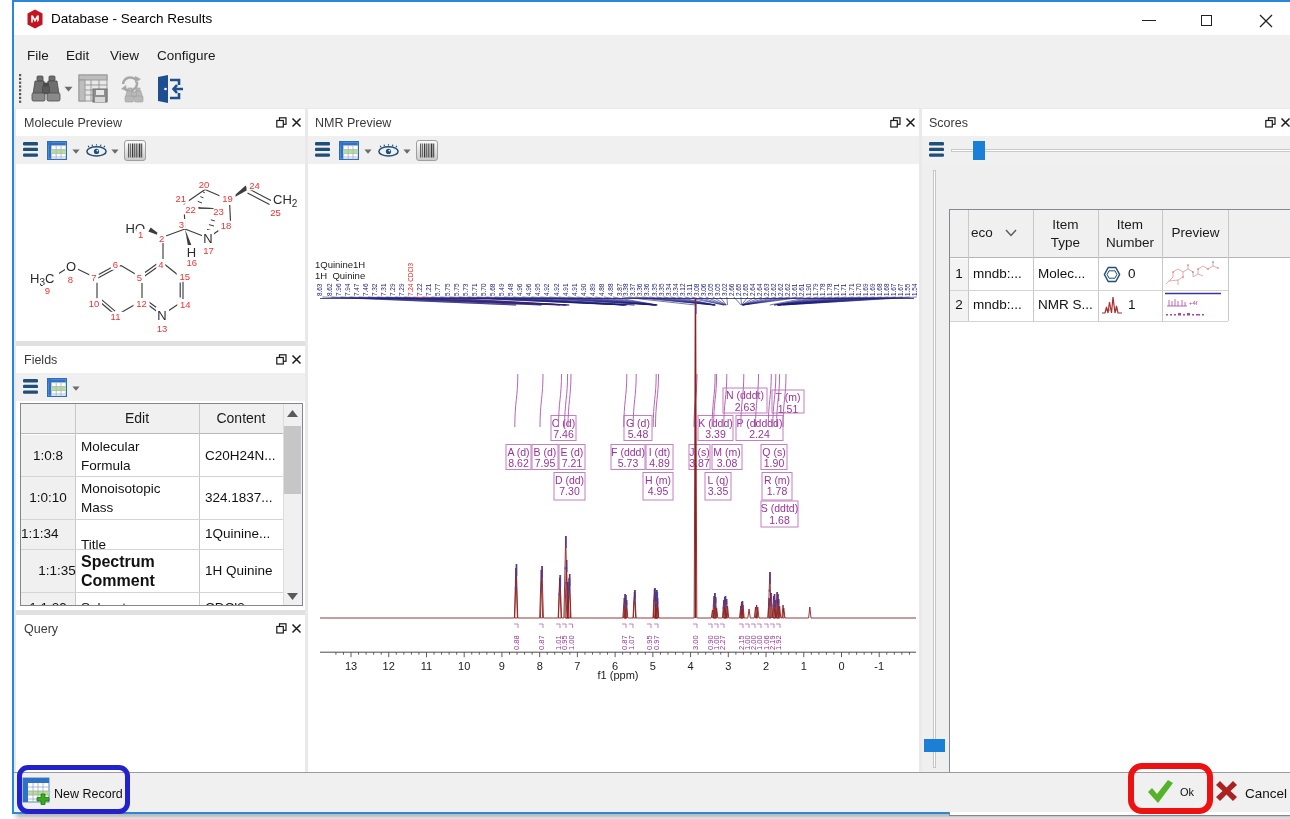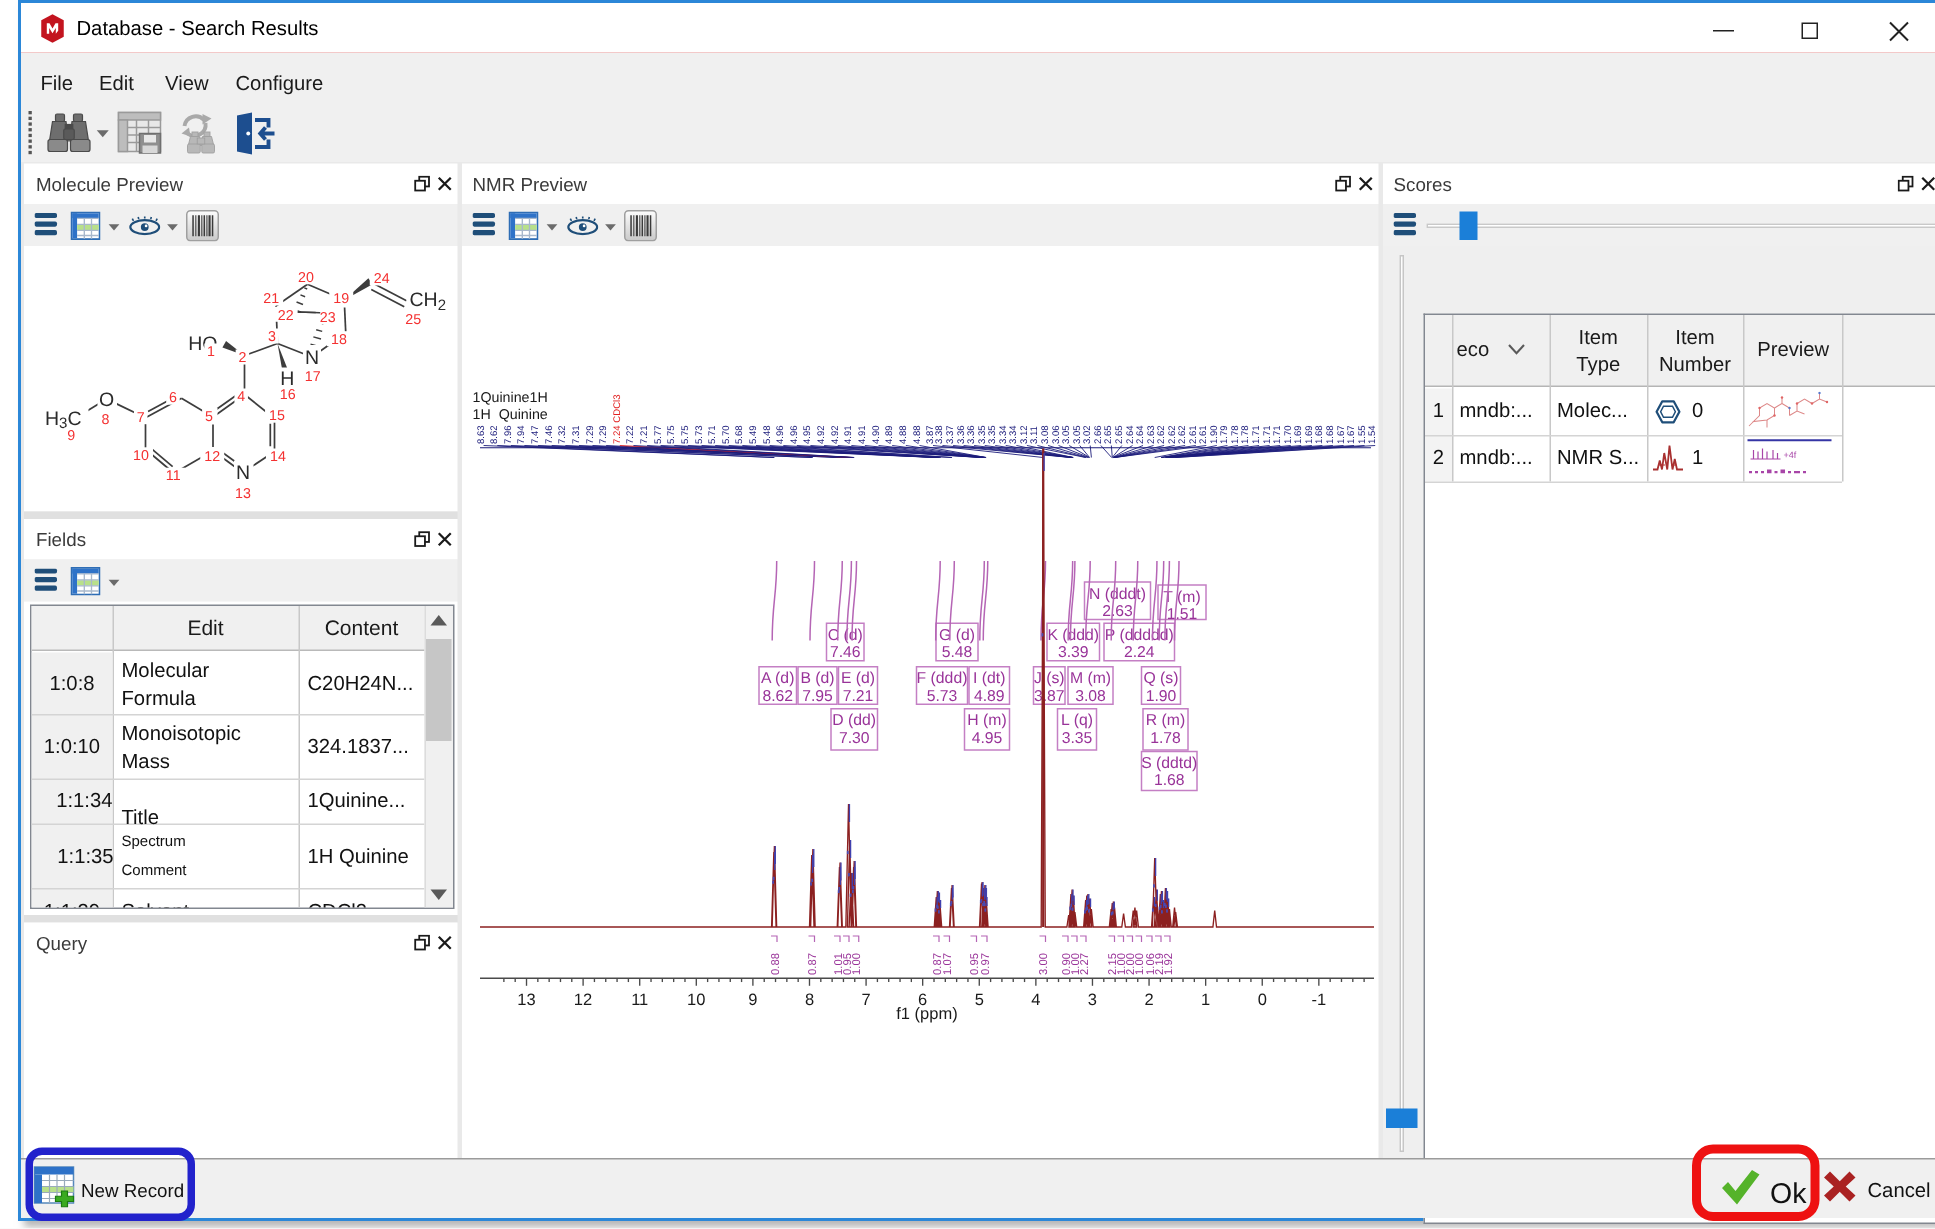--- a/index.html
+++ b/index.html
@@ -297,26 +297,26 @@
         <div style="position:absolute;left:0;top:31px;width:54px;height:170px;background:#f0f0f0;"></div>
         <div style="position:absolute;left:0;top:72px;width:262px;height:1px;background:#d4d4d4;"></div>
         <div style="position:absolute;left:0;top:44px;width:54px;font-size:13.5px;color:#111;text-align:center;">1:0:8</div>
         <div style="position:absolute;left:60px;top:33px;font-size:13.5px;color:#111;line-height:19px;">Molecular<br>Formula</div>
         <div style="position:absolute;left:184px;top:44px;font-size:13.5px;color:#111;">C20H24N...</div>
         <div style="position:absolute;left:0;top:115px;width:262px;height:1px;background:#d4d4d4;"></div>
         <div style="position:absolute;left:0;top:86px;width:54px;font-size:13.5px;color:#111;text-align:center;">1:0:10</div>
         <div style="position:absolute;left:60px;top:75px;font-size:13.5px;color:#111;line-height:19px;">Monoisotopic<br>Mass</div>
         <div style="position:absolute;left:184px;top:86px;font-size:13.5px;color:#111;">324.1837...</div>
         <div style="position:absolute;left:0;top:145px;width:262px;height:1px;background:#d4d4d4;"></div>
-        <div style="position:absolute;left:0;top:122px;width:54px;font-size:13.5px;color:#111;text-align:right;">1:1:34</div>
+        <div style="position:absolute;left:0;top:122px;width:54px;font-size:13.5px;color:#111;text-align:left;">1:1:34</div>
         <div style="position:absolute;left:60px;top:122px;font-size:13.5px;color:#111;margin-top:11px;">Title</div>
         <div style="position:absolute;left:184px;top:122px;font-size:13.5px;color:#111;">1Quinine...</div>
         <div style="position:absolute;left:0;top:188px;width:262px;height:1px;background:#d4d4d4;"></div>
         <div style="position:absolute;left:0;top:159px;width:72px;font-size:13.5px;color:#111;text-align:center;">1:1:35</div>
-        <div style="position:absolute;left:60px;top:148px;font-size:10px;color:#111;line-height:19px;">Spectrum<br>Comment</div>
+        <div style="position:absolute;left:60px;top:148px;font-size:16px;color:#111;line-height:19px;font-weight:bold;">Spectrum<br>Comment</div>
         <div style="position:absolute;left:184px;top:159px;font-size:13.5px;color:#111;">1H Quinine</div>
         <div style="position:absolute;left:0;top:196px;width:54px;font-size:13.5px;color:#111;text-align:center;">1:1:39</div>
         <div style="position:absolute;left:60px;top:196px;font-size:13.5px;color:#111;">Solvent</div>
         <div style="position:absolute;left:184px;top:196px;font-size:13.5px;color:#111;">CDCl3</div>
         <div style="position:absolute;left:262px;top:0;width:19px;height:201px;background:#f0f0f0;border-left:1px solid #dcdcdc;"></div>
         <svg style="position:absolute;left:265px;top:5px;" width="13" height="9" viewBox="0 0 13 9">
           <path d="M6.5 1 L12 8 L1 8 Z" fill="#5a5a5a"></path>
         </svg>
         <div style="position:absolute;left:263px;top:22px;width:17px;height:68px;background:#c6c6c6;"></div>
         <svg style="position:absolute;left:265px;top:188px;" width="13" height="9" viewBox="0 0 13 9">
@@ -937,19 +937,19 @@
 <rect x="1" y="6" width="5" height="19" fill="#2e72c8"></rect>
 <rect x="6" y="14" width="21" height="4" fill="#b8e08a"></rect>
 <path d="M6 10 L27 10 M6 14 L27 14 M6 18 L27 18 M6 22 L27 22 M11 6 L11 25 M16 6 L16 25 M21 6 L21 25" stroke="#99aabb" stroke-width="0.8" fill="none"></path>
 <path d="M17 22 L21 22 L21 18.5 L25 18.5 L25 22 L29 22 L29 25.5 L25 25.5 L25 29 L21 29 L21 25.5 L17 25.5 Z" fill="#3aaa20" stroke="#1c7a10" stroke-width="0.8" transform="translate(-2,-1.5)"></path>
 </svg>
       <div class="abs" style="left:40px;top:785px;font-size:12.5px;color:#111;">New Record</div>
       <div class="abs" style="left:3px;top:763px;width:113px;height:49px;border:5px solid #2222cc;border-radius:11px;"></div>
       <svg class="abs" style="left:1131px;top:777px;" width="30" height="26" viewBox="0 0 30 26">
 <path d="M3 13 L7 9 L12 15 L23 1 L28 4 L13 24 Z" fill="#55b32a"></path>
 </svg>
-      <div class="abs" style="left:1166px;top:784px;font-size:19px;color:#111;">Ok</div>
+      <div class="abs" style="left:1166px;top:784px;font-size:11px;color:#111;">Ok</div>
       <div class="abs" style="left:1114px;top:761px;width:85px;height:51px;border:6px solid #ee1111;border-radius:14px;"></div>
       <svg class="abs" style="left:1200px;top:777px;" width="25" height="24" viewBox="0 0 25 24">
 <path d="M2 6 L6 2 L12.5 8.5 L19 2 L23 6 L16.5 12 L23 18 L19 22 L12.5 15.5 L6 22 L2 18 L8.5 12 Z" fill="#aa2222"></path>
 </svg>
       <div class="abs" style="left:1231px;top:784px;font-size:13.5px;color:#111;">Cancel</div>
     </div>
   </div>
 </body></html>

